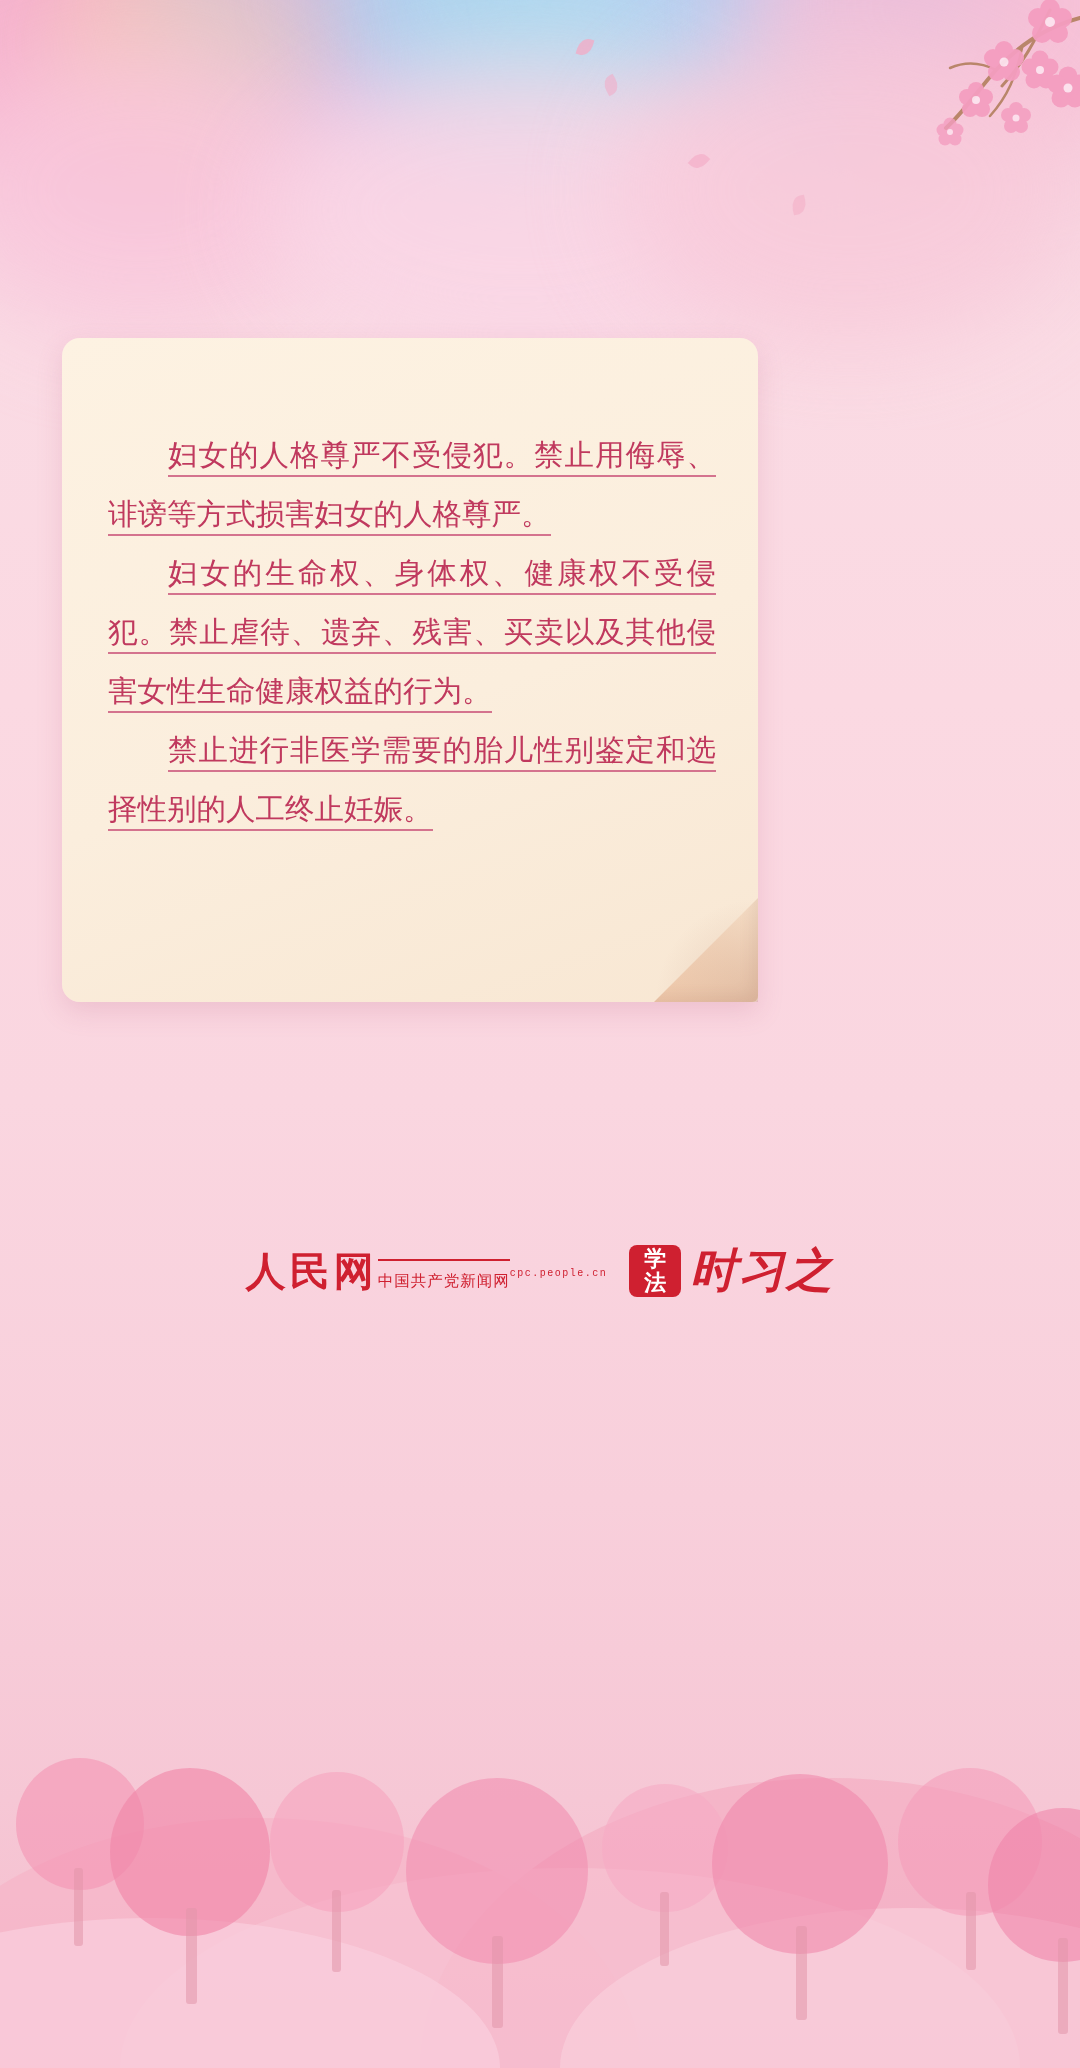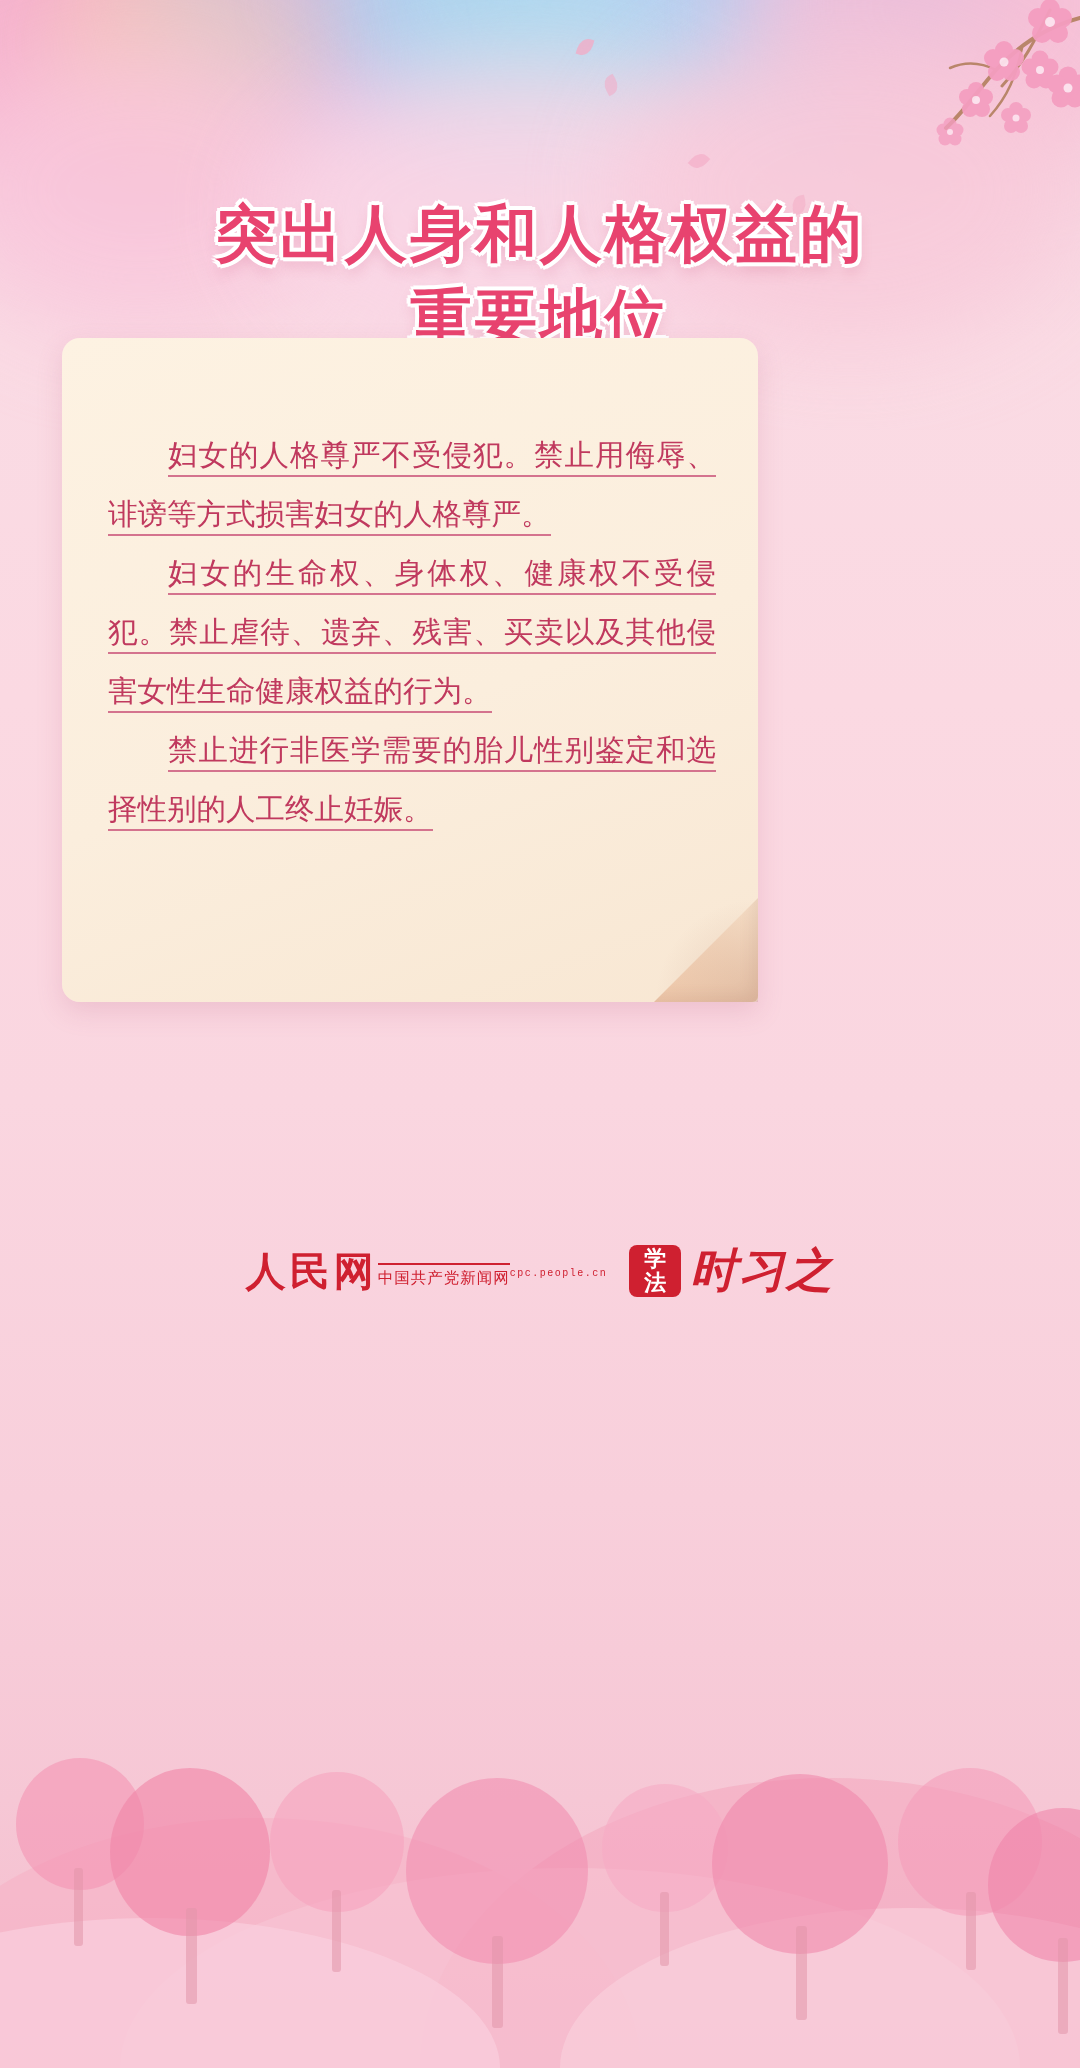--- a/index.html
+++ b/index.html
@@ -167,21 +167,21 @@
     letter-spacing: 4px;
     color: #cf2030;
   }
   .rmw-sub {
     margin-top: 7px;
     font-family: "DejaVu Sans", "Liberation Sans", sans-serif;
     font-size: 15.5px;
     letter-spacing: 1px;
     color: #cf2030;
     border-top: 2px solid #cf2030;
-    padding-top: 6px;
+    padding-top: 13px;
   }
   .rmw-url {
     margin-top: 5px;
     font-family: Liberation Mono, monospace;
     font-size: 10px;
     letter-spacing: 1.5px;
     color: #cf2030;
   }
   .xuefa {
     display: flex;
@@ -320,24 +320,20 @@
           <circle cx="0" cy="0" r="3" fill="#fde3ef"></circle>
       </g>
     </g>
   </svg>
 
   <div class="petal" style="left:578px; top:38px;  transform:rotate(18deg);"></div>
   <div class="petal" style="left:604px; top:76px;  transform:rotate(-30deg); opacity:.55;"></div>
   <div class="petal" style="left:692px; top:152px; transform:rotate(42deg); opacity:.6;"></div>
   <div class="petal" style="left:792px; top:196px; transform:rotate(-12deg); opacity:.5;"></div>
 
-  <h1 class="title">
-    <span class="line">突出人身和人格权益的</span>
-    <span class="line">重要地位</span>
-  </h1>
 
   <div class="card">
     <div class="card-inner">
       <p class="para"><span class="u">妇女的人格尊严不受侵犯。禁止用侮辱、诽谤等方式损害妇女的人格尊严。</span></p>
       <p class="para"><span class="u">妇女的生命权、身体权、健康权不受侵犯。禁止虐待、遗弃、残害、买卖以及其他侵害女性生命健康权益的行为。</span></p>
       <p class="para"><span class="u">禁止进行非医学需要的胎儿性别鉴定和选择性别的人工终止妊娠。</span></p>
     </div>
     <div class="curl"></div>
     <div class="curl-shadow"></div>
   </div>

